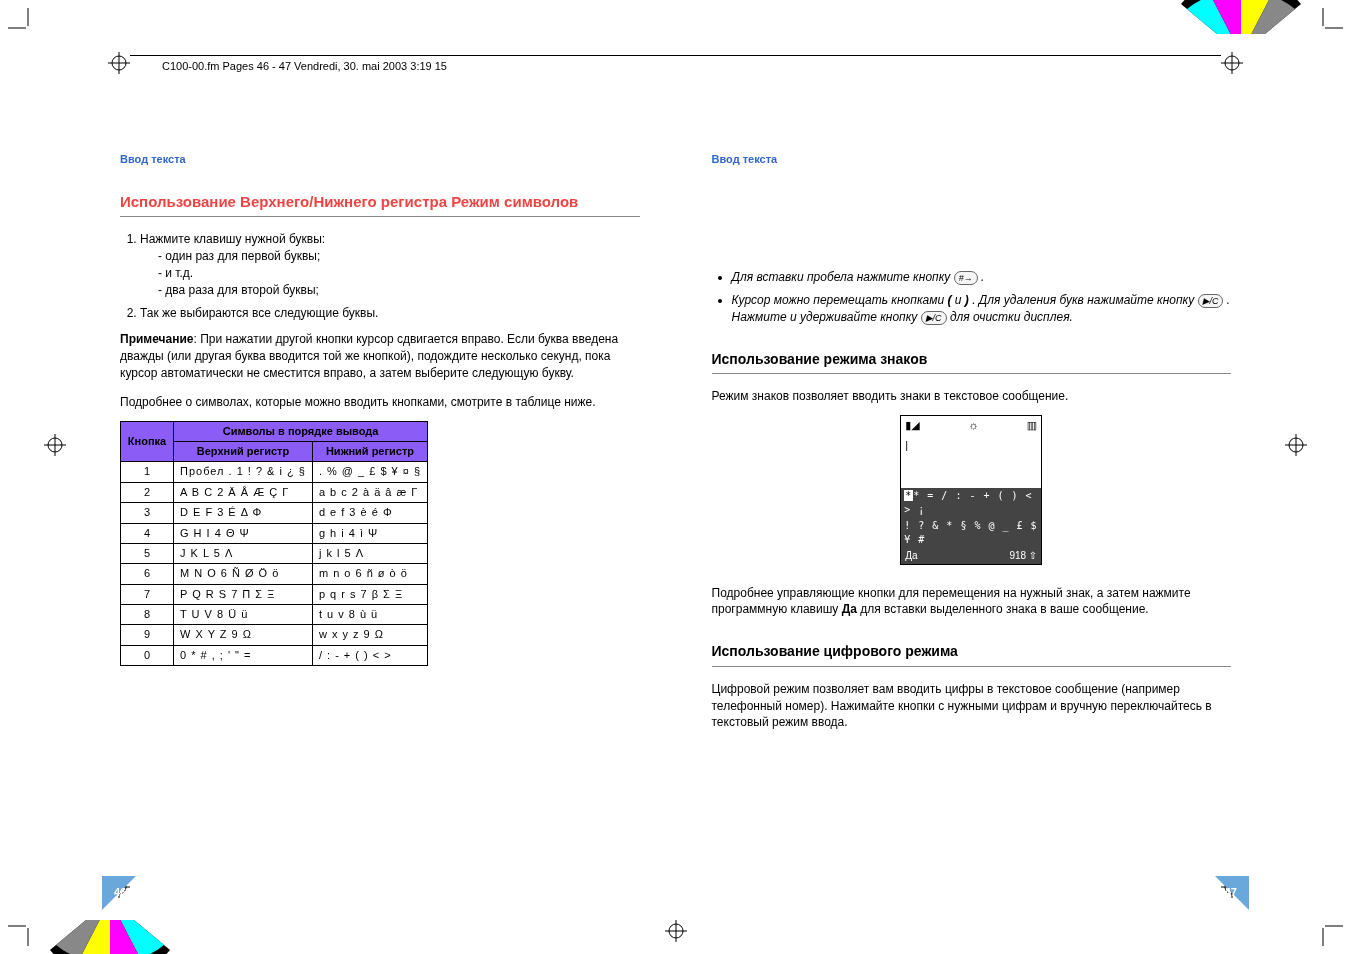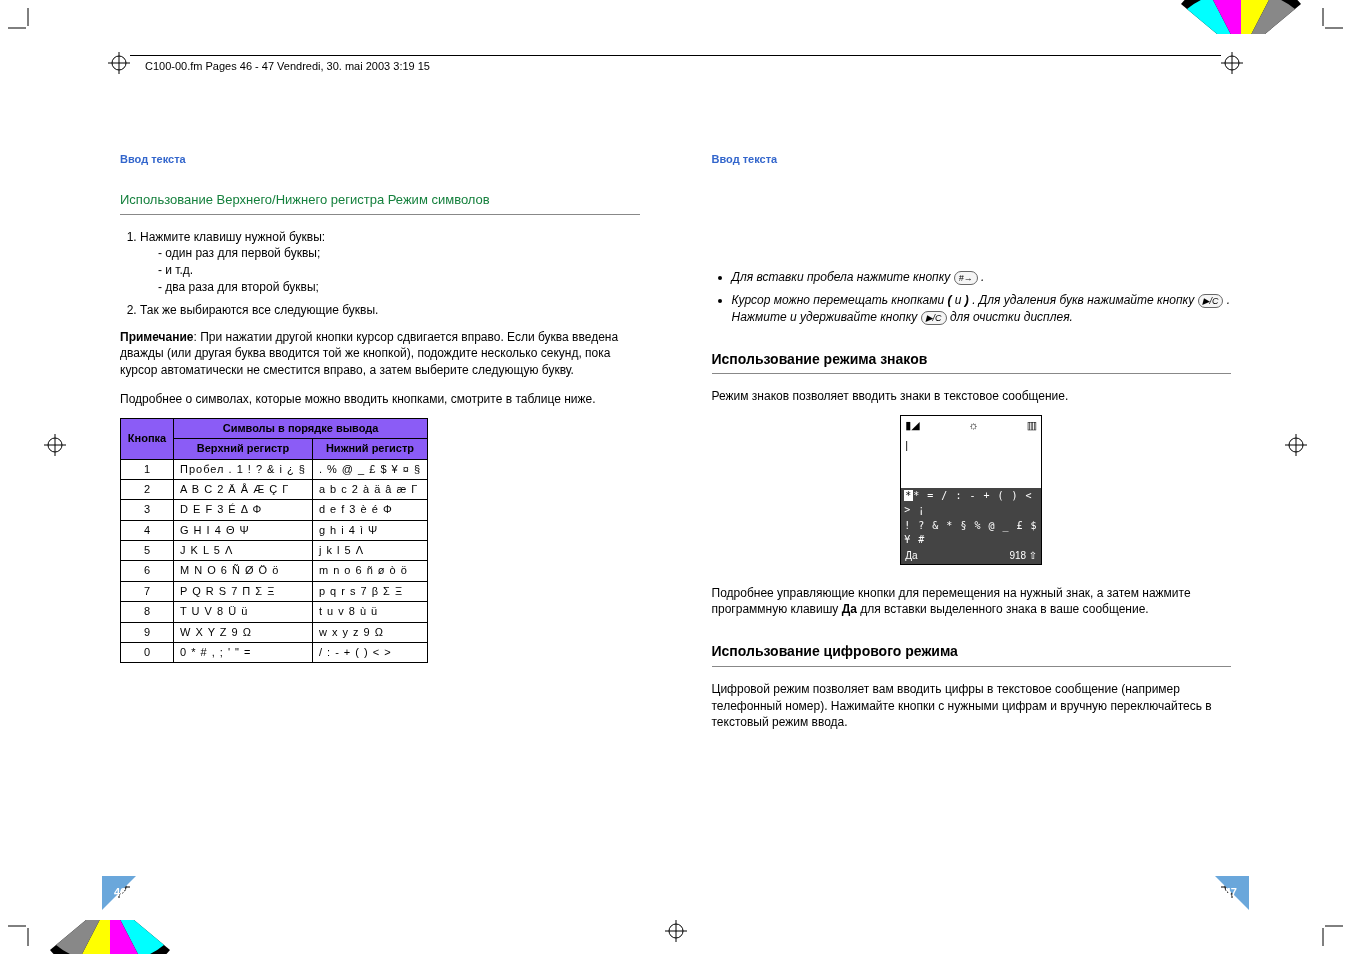--- a/index.html
+++ b/index.html
@@ -20,21 +20,21 @@
   .header-line {
     position: absolute;
     top: 55px;
     left: 130px;
     right: 130px;
     border-top: 0.5px solid #000;
   }
   .header-text {
     position: absolute;
     top: 60px;
-    left: 145px;
+    left: 162px;
     font-size: 11px;
     color: #000;
   }
   .spread {
     position: absolute;
     top: 105px;
     left: 120px;
     right: 120px;
     bottom: 60px;
     display: flex;
@@ -47,24 +47,24 @@
     font-size: 12px;
     line-height: 1.4;
   }
   .breadcrumb {
     color: #3366cc;
     font-size: 11px;
     font-weight: bold;
     margin-bottom: 24px;
   }
   h2.section-title {
-    font-size: 13px;
-    font-weight: normal;
+    font-size: 15px;
+    font-weight: bold;
     margin: 0 0 4px 0;
-    color: #15803d;
+    color: #ef4444;
   }
   h3.sub-heading {
     font-size: 14px;
     font-weight: bold;
     margin: 24px 0 4px 0;
     color: #000;
   }
   hr.under {
     border: none;
     border-bottom: 1px solid #888;

